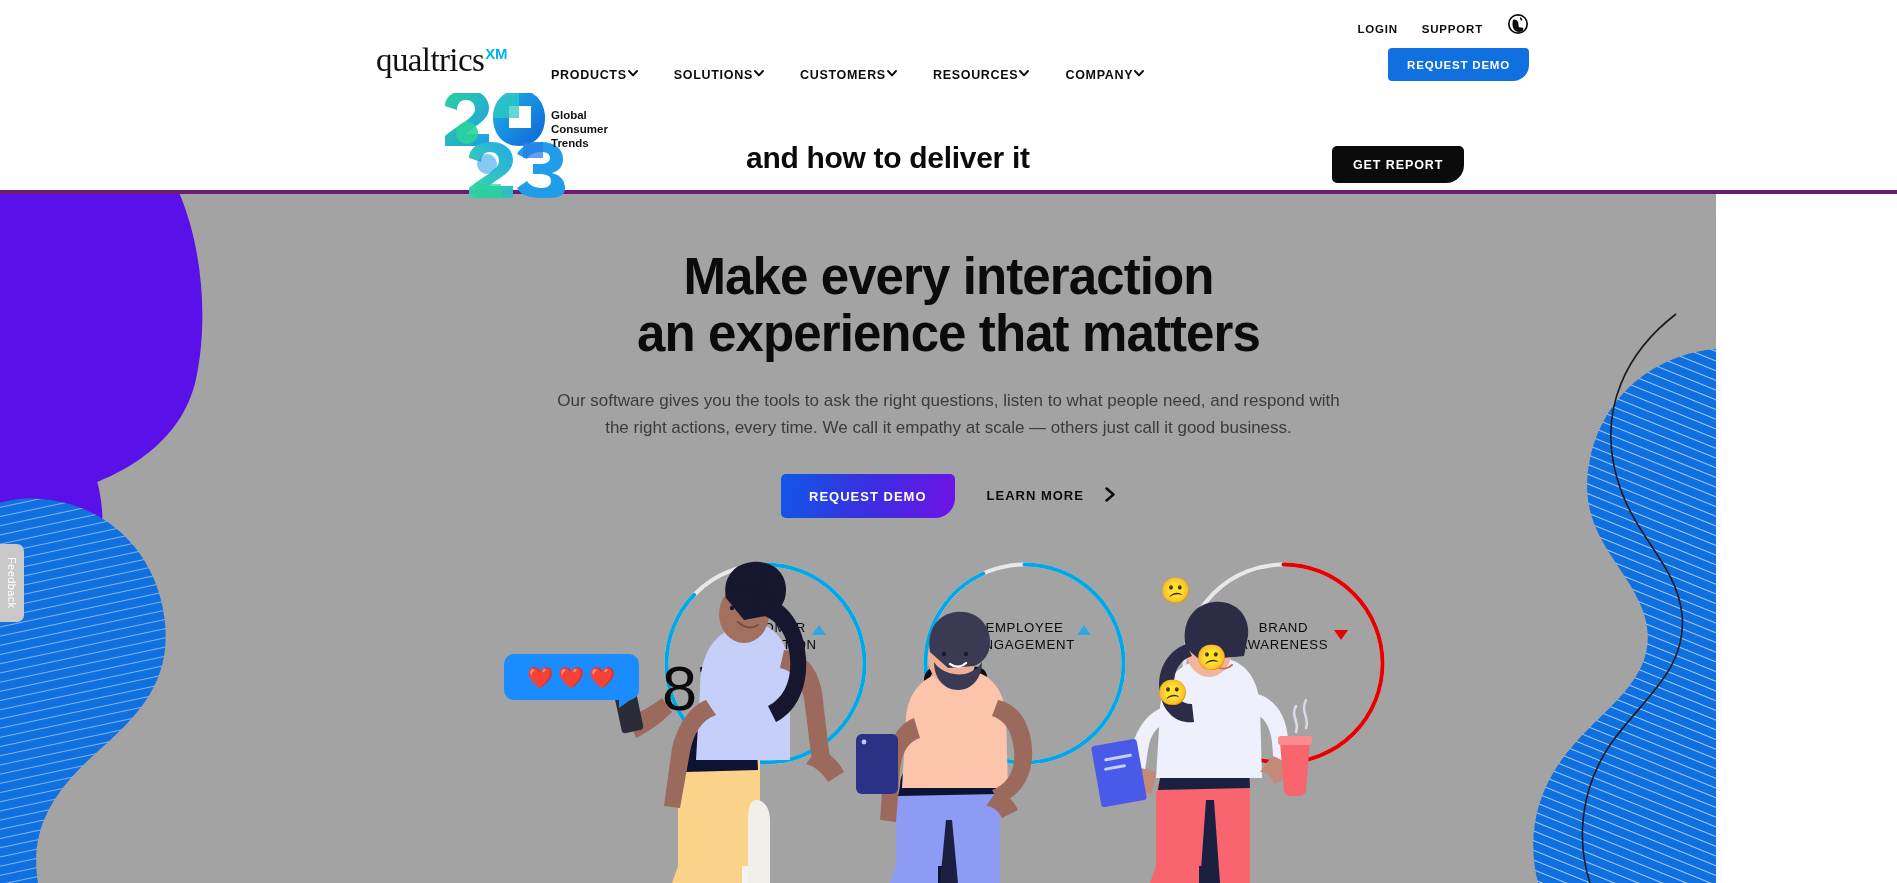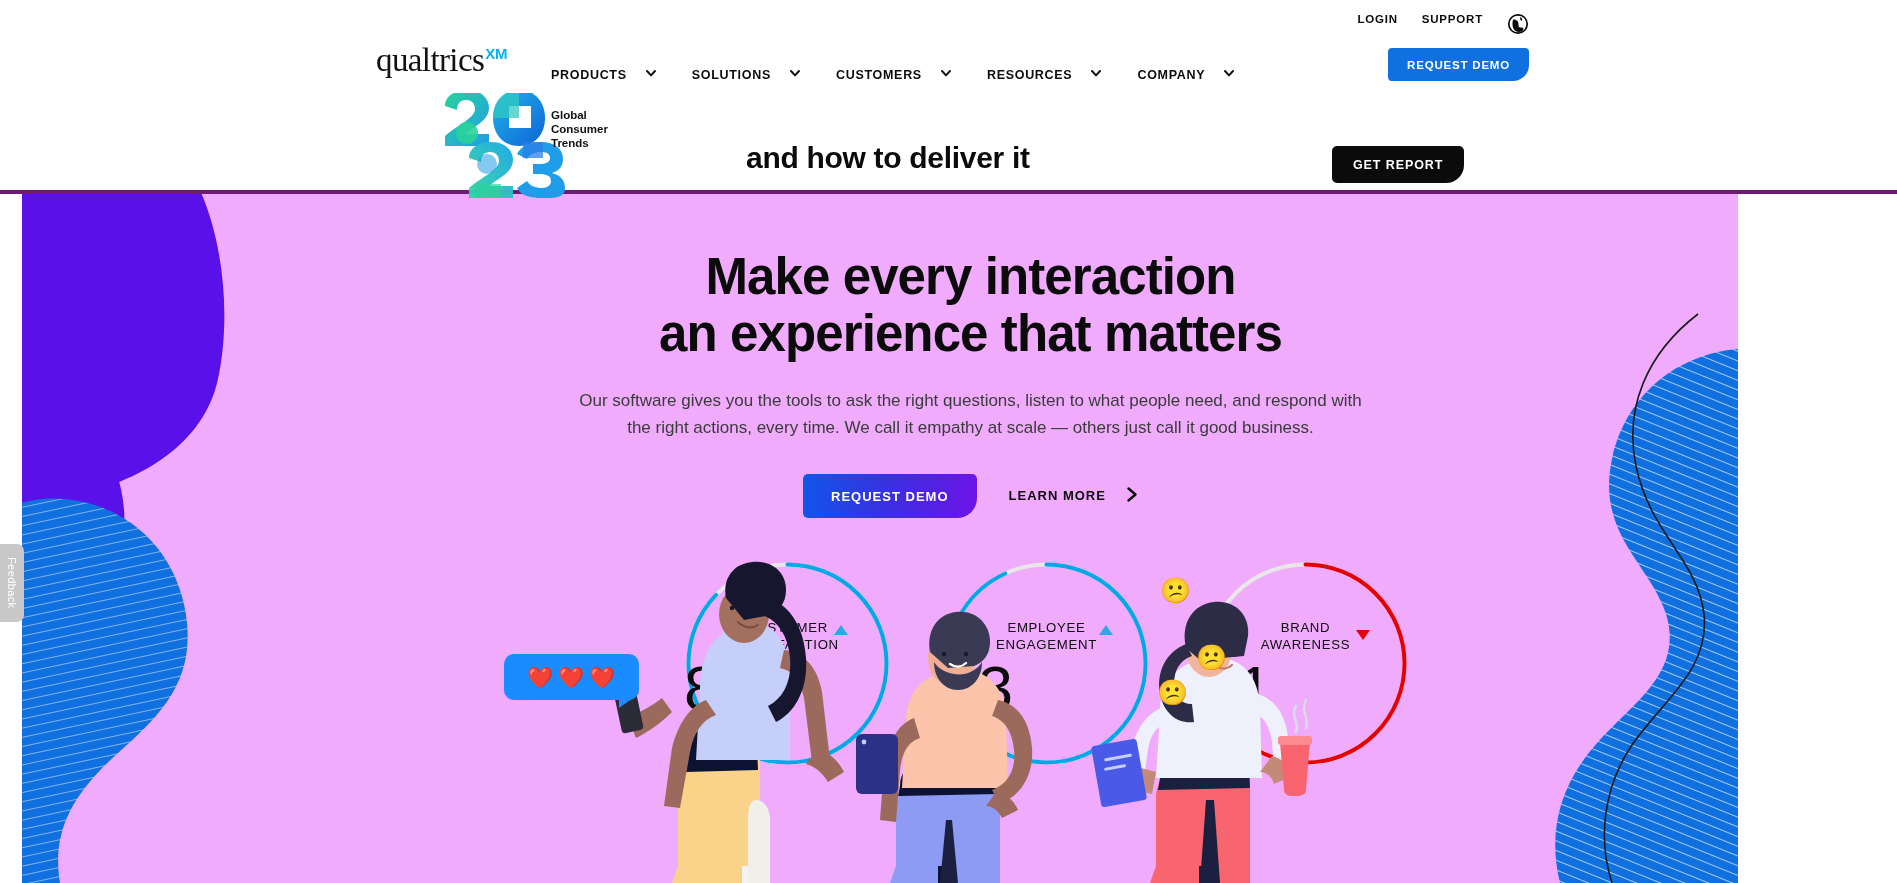--- a/index.html
+++ b/index.html
@@ -27,31 +27,31 @@
   }
   .logo-xm {
     font-size:15px; font-weight:700; color:#00b4ef; letter-spacing:-0.2px;
     margin-left:1px; margin-top:1px;
   }
   .navlinks {
     position:absolute; left:551px; top:62px;
     display:flex; gap:0px; align-items:center;
   }
   .navlink {
-    display:flex; align-items:center; gap:19px;
+    display:flex; align-items:center; gap:1px;
     font-size:12.5px; font-weight:700; letter-spacing:0.7px;
     color:#0b0b0b; padding:6px 18px 6px 0; margin-right:18px;
     cursor:pointer; white-space:nowrap;
   }
   .chev { display:inline-block; width:10px; height:10px; }
   .chev svg { display:block; }
 
   .utility {
     position:absolute; right:368px; top:13px;
-    display:flex; align-items:flex-start; gap:24px;
+    display:flex; align-items:flex-end; gap:24px;
   }
   .util-link {
     font-size:11.5px; font-weight:700; letter-spacing:0.8px; color:#0b0b0b;
     cursor:pointer; white-space:nowrap;
   }
   .globe { width:22px; height:22px; cursor:pointer; }
 
   .btn-demo-top {
     position:absolute; right:368px; top:48px;
     background:#1070e0; color:#fff; border:none;
@@ -90,21 +90,21 @@
     font-size:12.5px; font-weight:700; letter-spacing:0.9px;
     padding:12px 21px 11px 21px;
     border-radius:5px 5px 18px 5px;
     cursor:pointer; font-family:"Liberation Sans", sans-serif;
     z-index:56;
   }
 
   
   .hero {
     position:absolute; top:194px; left:0; width:1716px; height:689px;
-    background:#f0abfc; overflow:hidden;margin-left:22px;
+    background:#a3a3a3; overflow:hidden;
   }
   .hero-content {
     position:absolute; left:0; top:0; width:1897px; z-index:20;
     text-align:center;
   }
   .hero-h1 {
     margin-top:54px;
     font-size:51px; font-weight:700; line-height:1.12; color:#0b0b0b;
     letter-spacing:-0.9px;
     font-family:"Liberation Sans", sans-serif;

